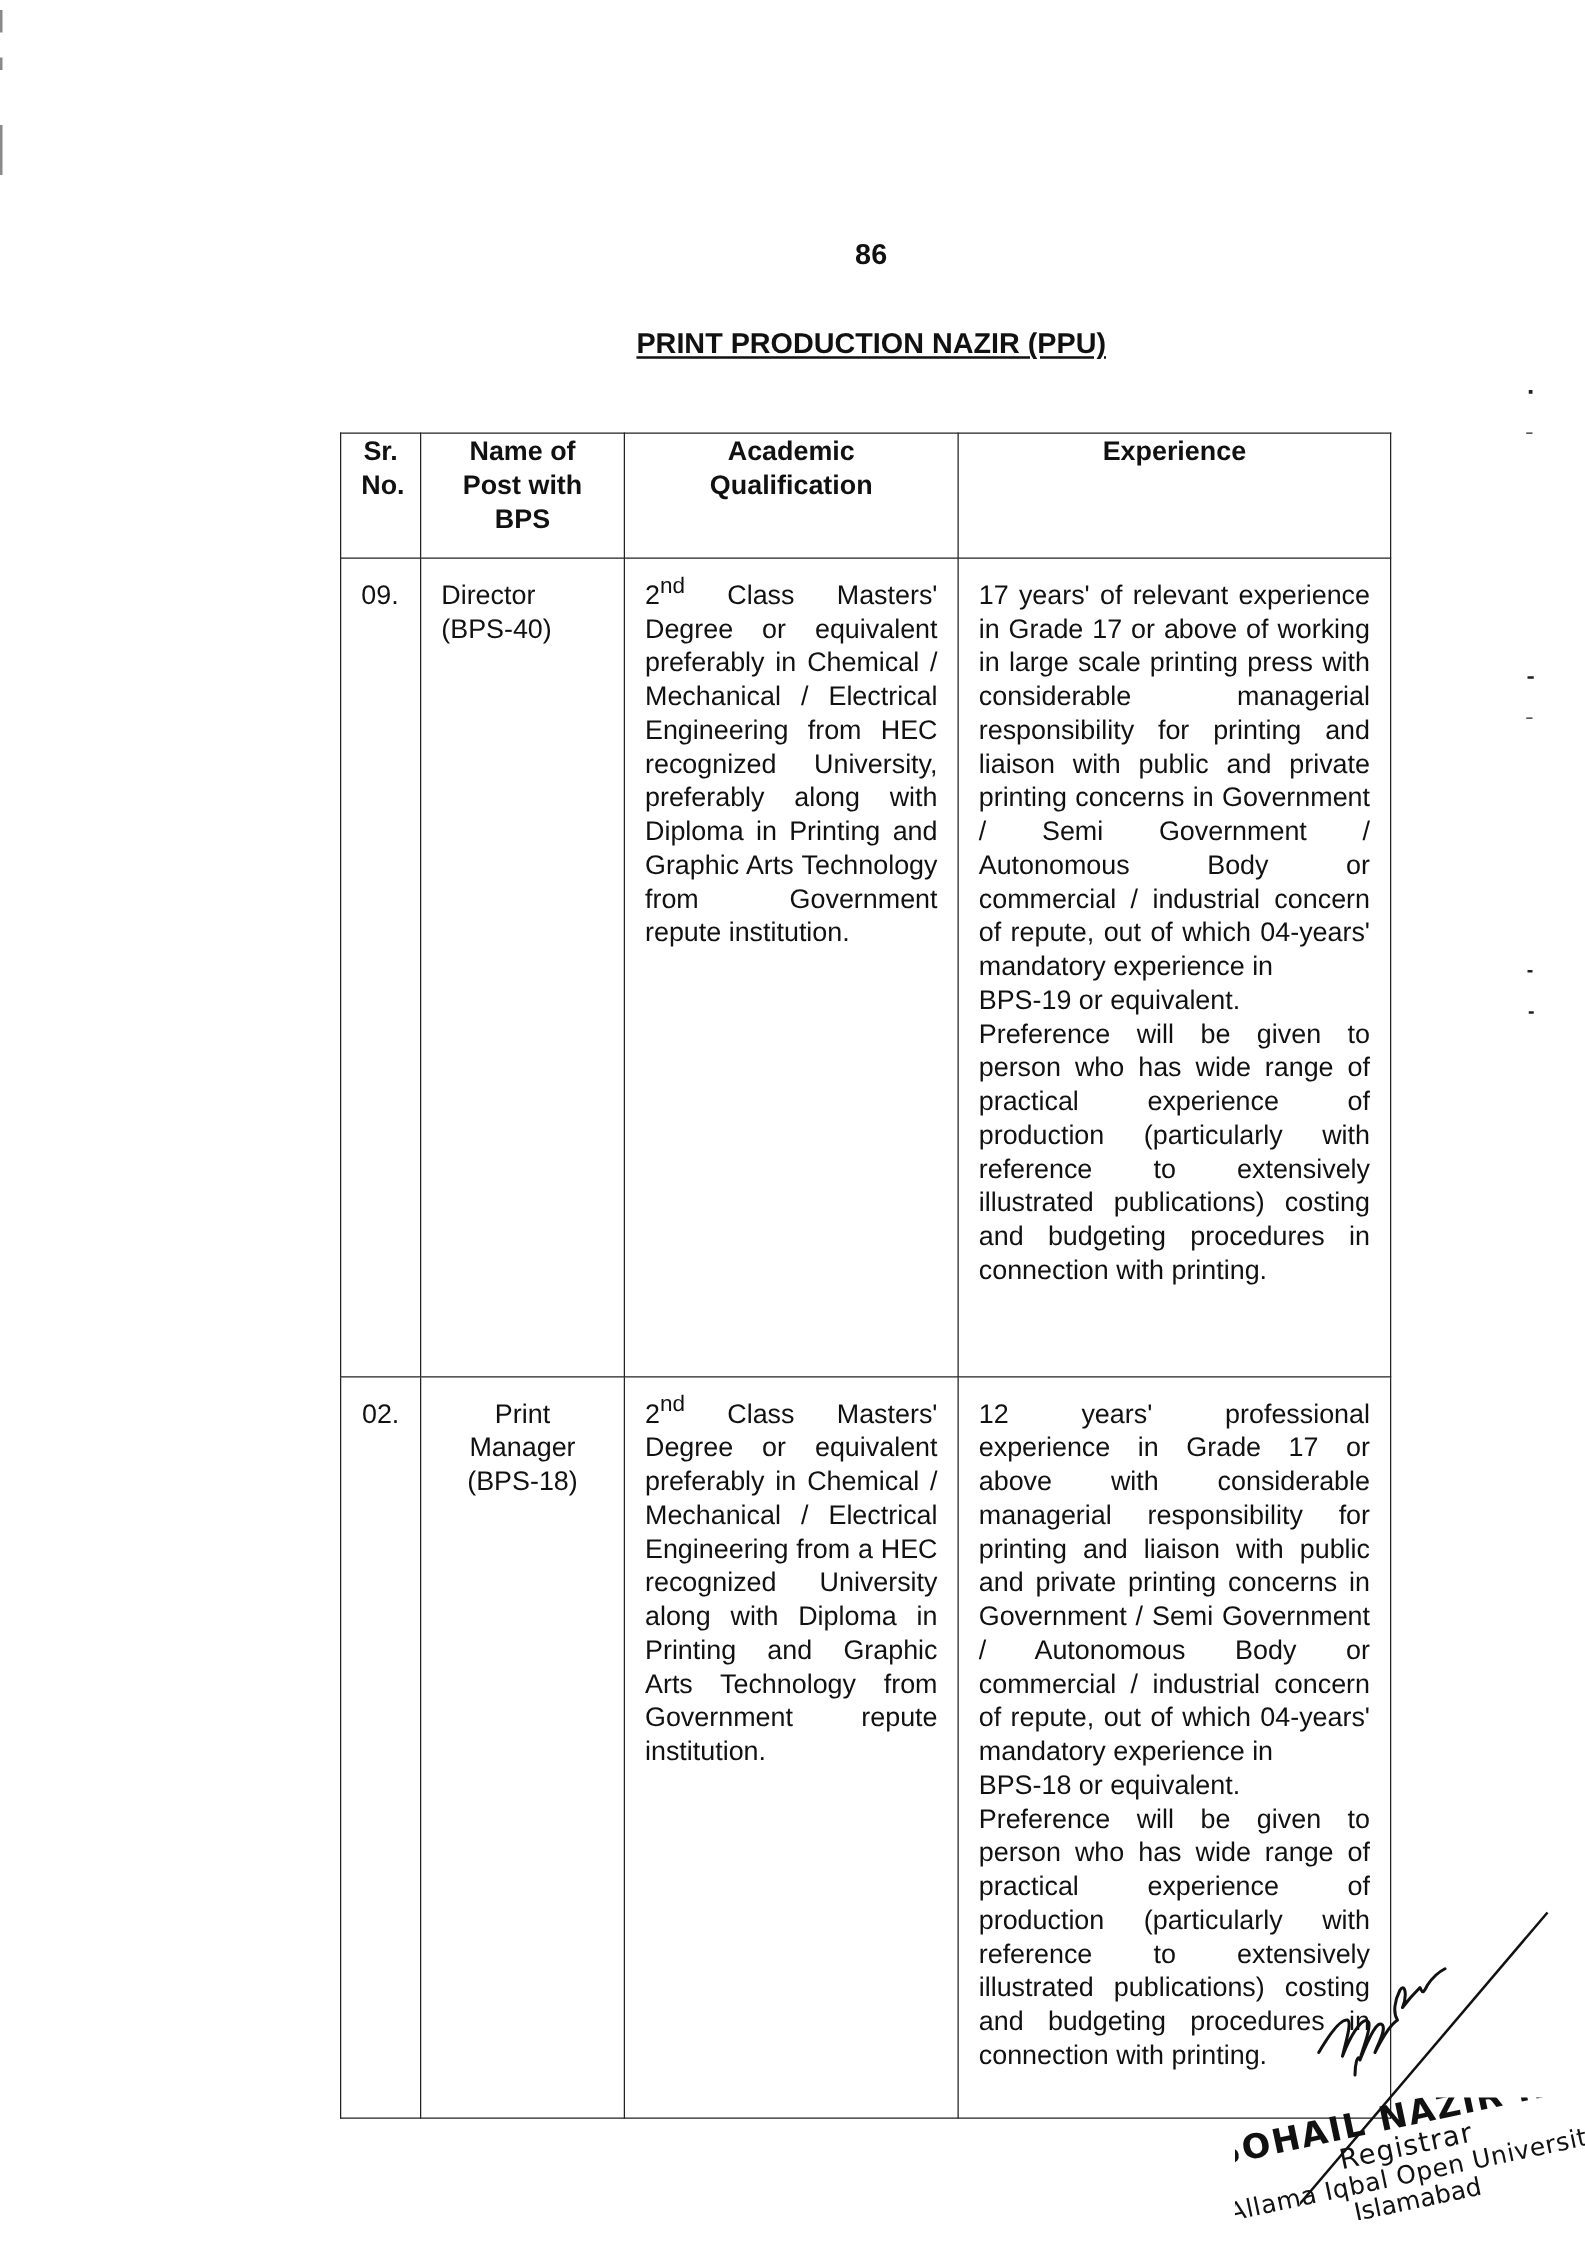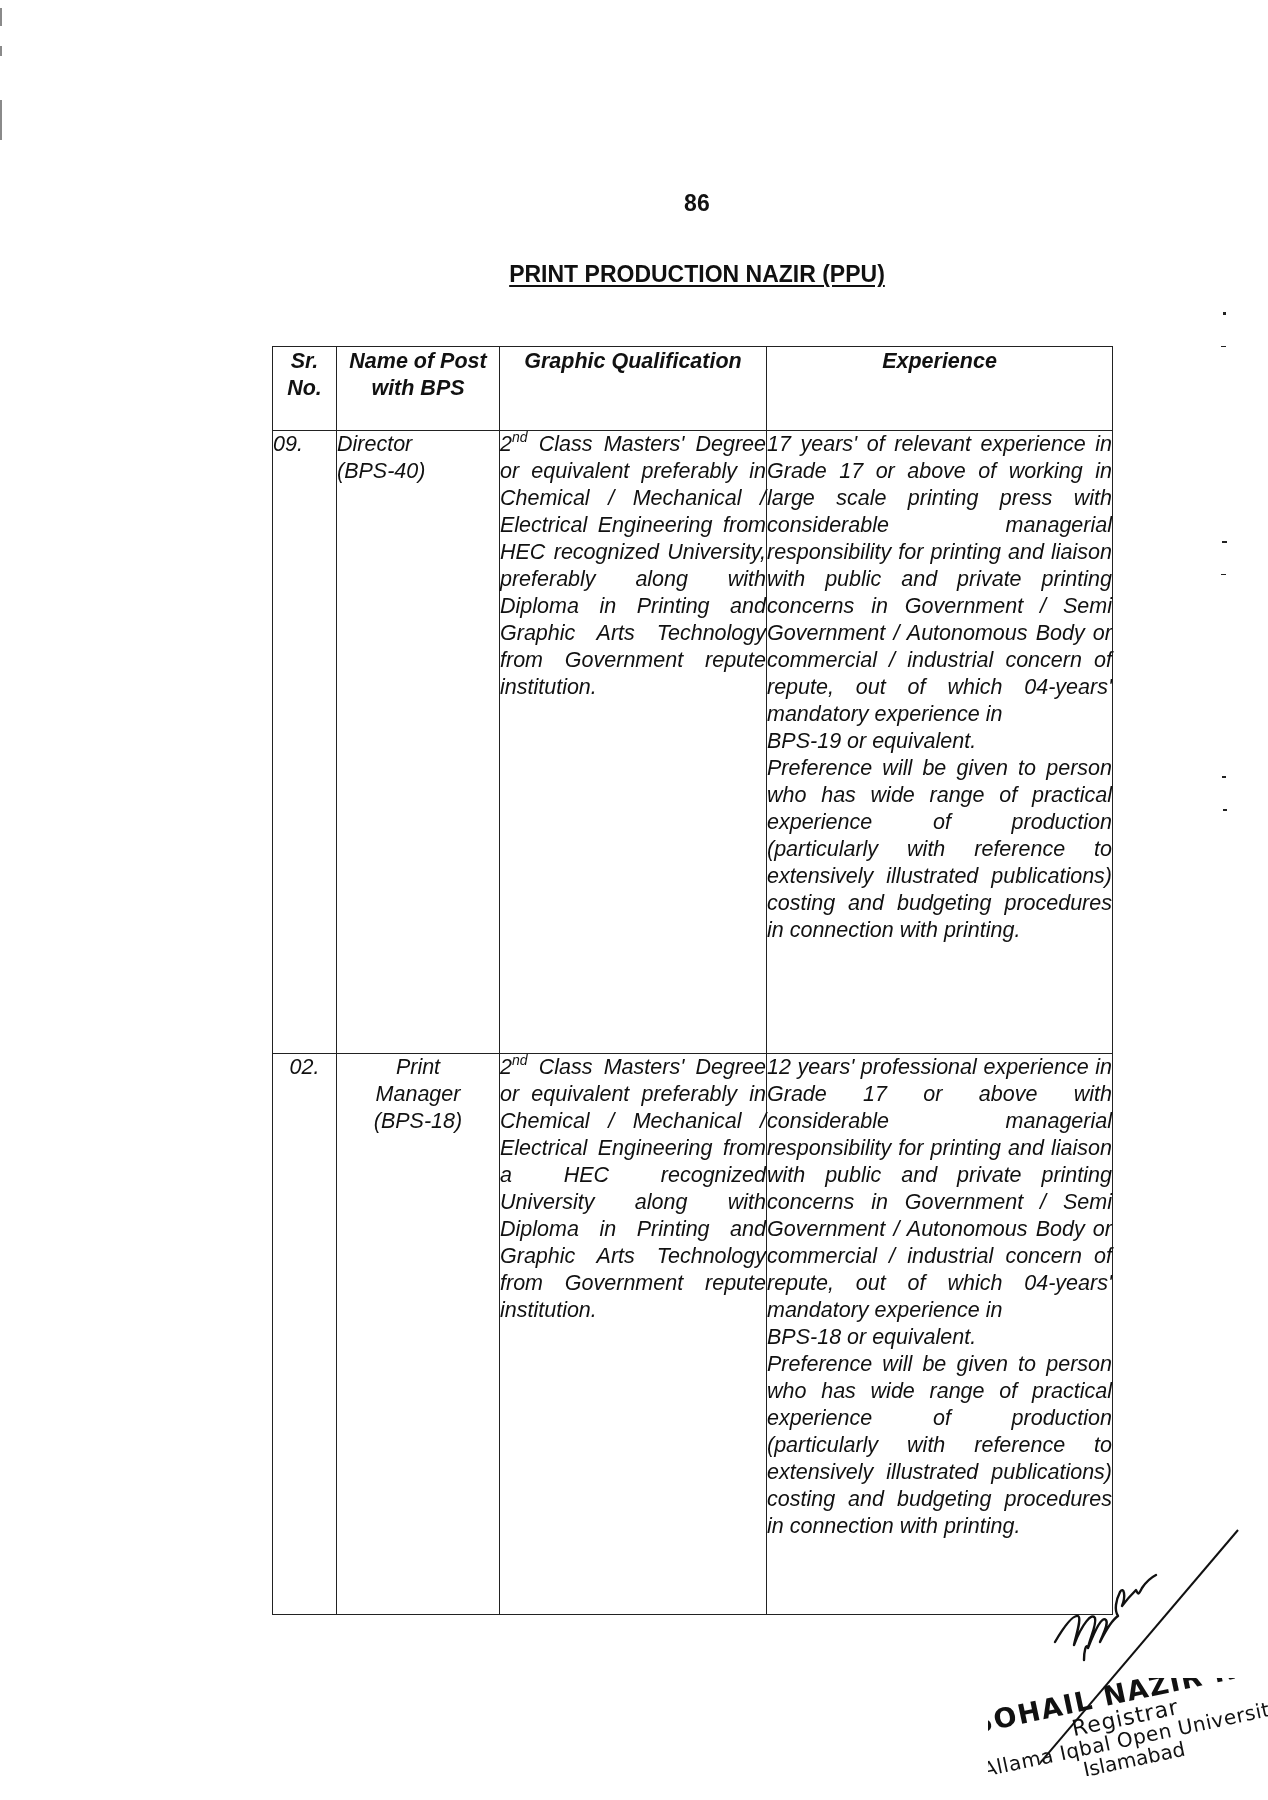--- a/index.html
+++ b/index.html
@@ -20,38 +20,38 @@
     text-align: center; font-weight: bold; font-size: 23px;
   }
   #page-title span { text-decoration: underline; text-decoration-thickness: 2px; text-underline-offset: 3px; }
 
   table.doc {
     position: absolute; left: 272px; top: 346px;
     border-collapse: collapse; table-layout: fixed;
     width: 840px; font-size: 21.5px; line-height: 27px;
   }
   table.doc th, table.doc td {
-    border: 1.6px solid #222; vertical-align: top; padding: 0; font-style: italic;
+    border: 1.6px solid #222; vertical-align: top; padding: 16px;
   }
   table.doc th {
     font-weight: bold; text-align: center; height: 82px; padding-top: 1px;
     line-height: 27px;
   }
   .col-sr { width: 64px; }
   .col-name { width: 163px; }
   .col-qual { width: 267px; }
   .col-exp { width: 346px; }
 
   td.sr { padding: 1px 4px 0 9px; }
   td.name { padding: 1px 6px 0 10px; }
   td.qual { padding: 1px 13px 0 9px; text-align: justify; }
   td.exp { padding: 1px 12px 0 10px; text-align: justify; }
   .para { display: block; text-align: justify; text-align-last: left; }
   .qual .para, .exp .para { hyphens: none; }
-  sup { font-size: 14px; line-height: 0; vertical-align: 9px; }
+  sup { font-size: 18px; line-height: 0; vertical-align: 9px; }
   tr.row-1 td { height: 622px; }
   tr.row-2 td { height: 560px; text-align: center; }
 
   #signature { position: absolute; left: 1040px; top: 1520px; }
   #stamp {
     position: absolute; left: 988px; top: 1678px; width: 280px; height: 98px;
     overflow: hidden;
   }
   #stamp .inner {
     position: absolute; left: 0; top: 0; width: 300px;
@@ -83,21 +83,21 @@
   <colgroup>
     <col class="col-sr">
       <col class="col-name">
       <col class="col-qual">
       <col class="col-exp">
   </colgroup>
   <thead>
     <tr>
       <th>Sr. No.</th>
       <th>Name of Post with BPS</th>
-      <th>Graphic Qualification</th>
+      <th>Academic Qualification</th>
       <th>Experience</th>
     </tr>
   </thead>
   <tbody>
     <tr class="row-1">
       <td class="sr">09.</td>
       <td class="name">
         <div>Director</div>
         <div>(BPS-40)</div>
       </td>

